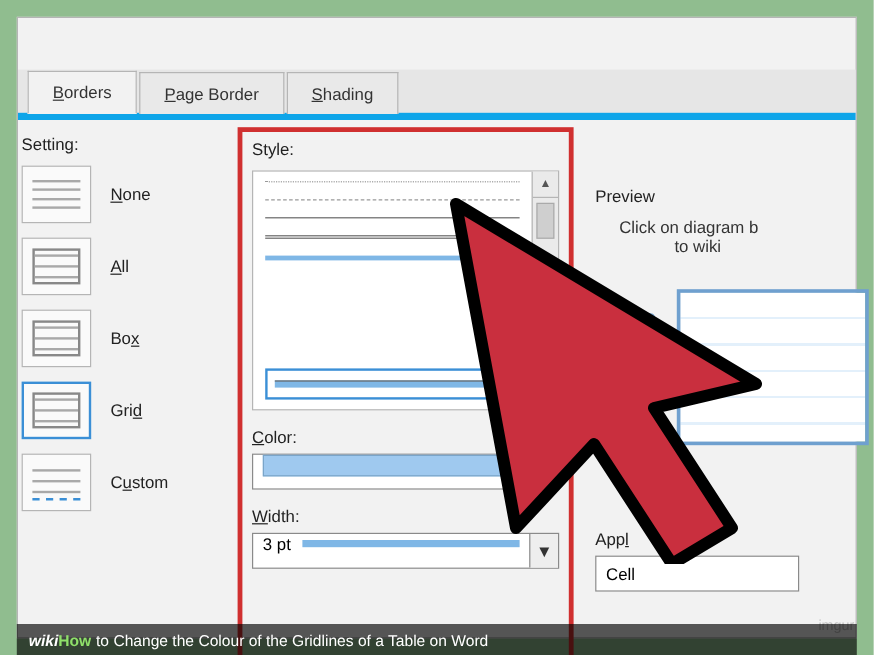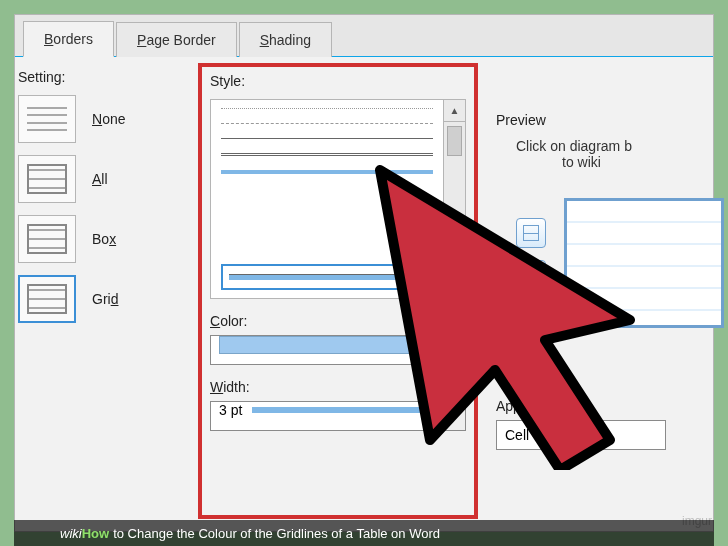--- a/index.html
+++ b/index.html
@@ -20,22 +20,23 @@
     width: 700px;
     height: 518px;
     background: #f2f2f2;
     border: 1px solid #b5b5b5;
   }
   .tabstrip {
     display: flex;
     align-items: flex-end;
     height: 42px;
     background: #e6e6e6;
-    border-bottom: 1px solid #0ea5e9;
+    border-bottom: 6px solid #0ea5e9;
     padding-left: 8px;
+    margin-top: 43px;
   }
   .tab {
     padding: 9px 20px;
     border: 1px solid #b5b5b5;
     border-bottom: none;
     margin-right: 2px;
     background: #e9e9e9;
     position: relative;
     top: 1px;
     cursor: default;
@@ -201,21 +202,21 @@
     bottom:0px;
     right:14px;
     height:26px;
     background: rgba(0,0,0,0.65);
     color:#fff;
     display:flex;
     align-items:center;
     padding:0 10px;
     font-size:13px;
   }
-  .caption .wiki { font-style:italic; font-weight:normal;margin-left:36px;}
+  .caption .wiki { font-style:italic; font-weight:bold;}
   .caption .how { color:#8fe06a; font-weight:bold; margin-right:4px;}
 
   .watermark{
     position:absolute;
     right:16px;
     bottom:18px;
     font-size:12px;
     color:#bfbfbf;
   }
 </style>
@@ -279,20 +280,30 @@
         <div class="thumb grid selected">
           <div class="inner">
               <div class="line"></div>
               <div class="line"></div>
               <div class="line"></div>
             </div>
         </div>
         <div class="setting-label">Gri<span class="ul">d</span></div>
       </div>
 
+      <div class="setting-item">
+        <div class="thumb custom">
+          <div class="inner">
+              <div class="line"></div>
+              <div class="line"></div>
+              <div class="line"></div>
+            </div>
+        </div>
+        <div class="setting-label">C<span class="ul">u</span>stom</div>
+      </div>
     </div>
 
     <div class="col-style">
       <div class="section-label"><span class="ul">S</span>tyle:</div>
 
       <div class="style-list">
         <div class="style-items">
           <div class="sline dotted"></div>
           <div class="sline dashdot"></div>
           <div class="sline"></div>

